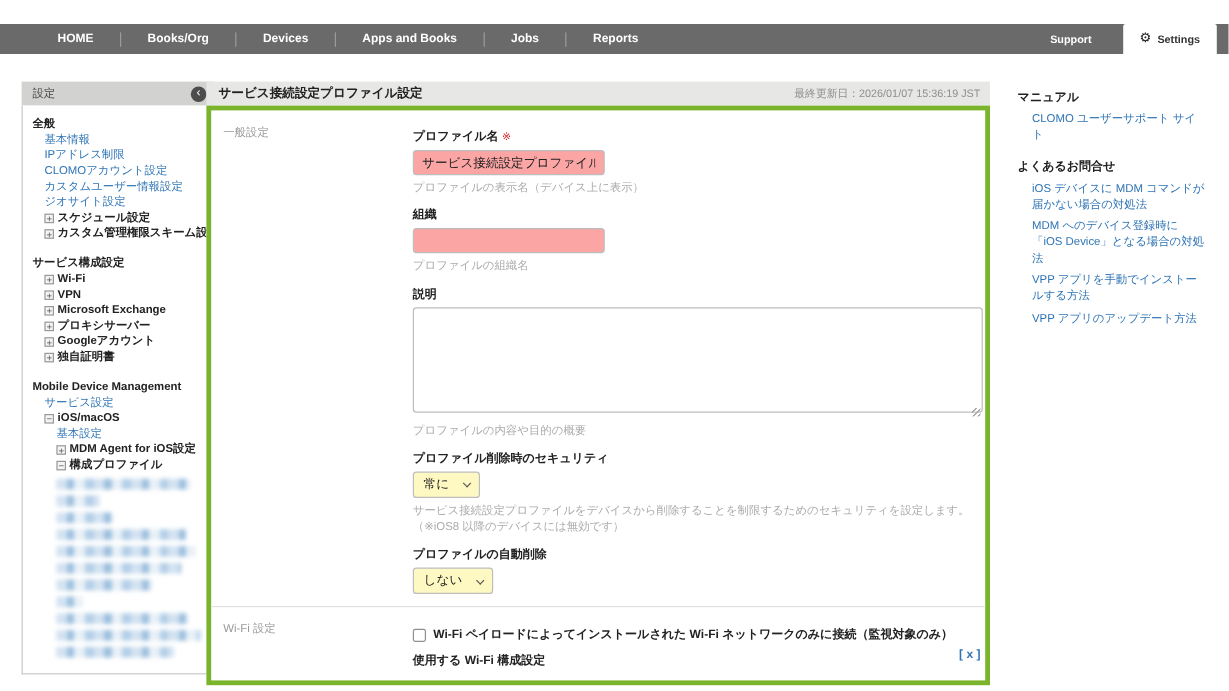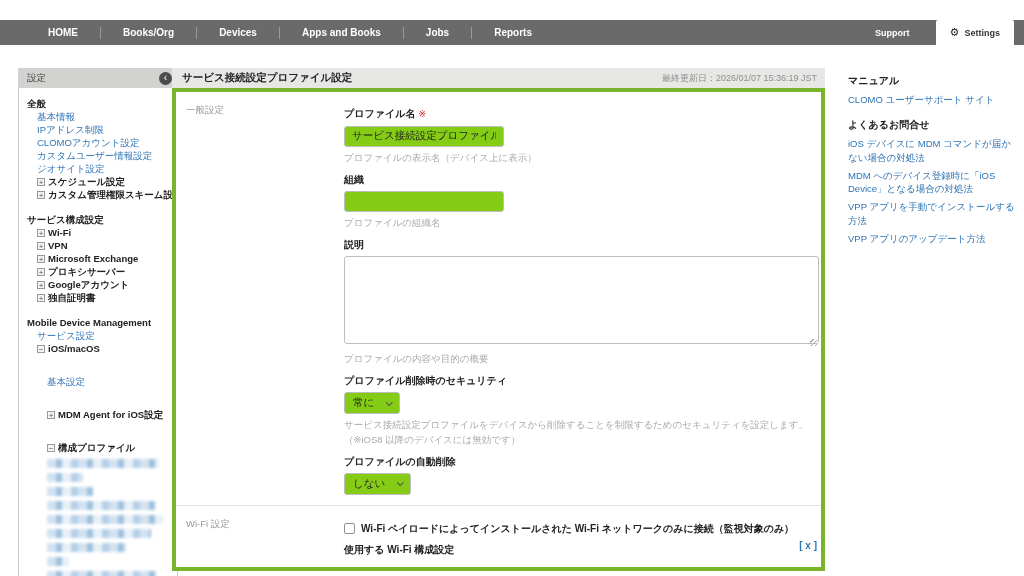--- a/index.html
+++ b/index.html
@@ -23,21 +23,21 @@
   .sidebar { position:absolute; left:18px; top:68px; width:160px; }
   .sb-header { height:20px; background:#d2d2d0; display:flex; align-items:center;
     justify-content:space-between; padding:0 6px 0 9px; font-size:9.5px; color:#444; }
   .sb-circle { width:13px; height:13px; background:#4c4c4c; color:#fff; border-radius:50%;
     font-size:10px; line-height:12px; text-align:center; cursor:pointer; }
   .sb-box { background:#fff; border:1px solid #c9c9c7; border-top:none; min-height:457px; padding:9px 4px 8px 8px; }
   .t-row { font-size:9.5px; line-height:13px; white-space:nowrap; overflow:hidden; }
   .t-sec { color:#222; font-weight:bold; }
   .t-lnk { color:#2e74b5; padding-left:10px; cursor:pointer; }
   .t-br { color:#222; font-weight:bold; padding-left:10px; cursor:pointer; display:flex; align-items:center; gap:3px; }
-  .ind2 { padding-left:20px;margin-top:20px; }
+  .ind2 { padding-left:20px; }
   .exp { display:inline-block; width:8px; height:8px; border:1px solid #999; background:#f4f4f4;
     color:#555; font-size:8px; line-height:7px; text-align:center; font-weight:normal; flex:0 0 auto; }
   .t-gap { height:12px; }
   .redacted { height:9px; border-radius:1px; margin:5px 0 5px 20px;
     background:repeating-linear-gradient(90deg,#d3e2f1 0 9px,#9dc0de 9px 15px,#e8f0f7 15px 24px,#b4cfe7 24px 31px);
     filter:blur(1.6px); }
 
   
   .main { position:absolute; left:172px; top:68px; width:653px; }
   .main-header { height:20px; background:#e7e7e5; display:flex; align-items:center;
@@ -45,41 +45,41 @@
   .main-title { font-size:10.5px; font-weight:bold; color:#222; }
   .main-updated { font-size:9px; color:#8f8f8f; }
   .green-box { border:4px solid #7ab32c; background:#fff; min-height:468px; }
   .section { display:flex; }
   .sec-label { flex:0 0 168px; padding:12px 0 0 10px; font-size:9.5px; color:#999; }
   .sec-fields { flex:1; padding:8px 2px 6px 0; position:relative; }
   .f-label { font-size:10px; font-weight:bold; color:#222; margin:7px 0 4px; }
   .req { color:#cc2222; font-size:9px; margin-left:3px; font-weight:normal; }
   .f-help { font-size:9.5px; color:#ababab; margin:4px 0 8px; line-height:1.5; }
   .tinput { width:160px; height:21px; border:1px solid #bdbdbd; border-radius:3px;
-    padding:2px 7px; font-size:10.5px; color:#222; background:#84cc16;
+    padding:2px 7px; font-size:10.5px; color:#222; background:#fca5a5;
     font-family:"Liberation Sans","DejaVu Sans",sans-serif; }
   .tarea { width:100%; height:88px; border:1px solid #bdbdbd; border-radius:3px;
     resize:none; background:#fff; position:relative; }
   .grip { position:absolute; right:2px; bottom:2px; width:7px; height:7px;
     background:repeating-linear-gradient(135deg,transparent 0 2px,#aaa 2px 3px); }
   .selbox { display:inline-flex; align-items:center; justify-content:flex-start;
     border:1px solid #bdbdbd; border-radius:3px; height:22px; padding:0 8px;
-    font-size:10.5px; color:#222; background:#84cc16; cursor:pointer; }
+    font-size:10.5px; color:#222; background:#fef9c3; cursor:pointer; }
   .chev { width:5px; height:5px; border-right:1.2px solid #555; border-bottom:1.2px solid #555;
     transform:rotate(45deg) translateY(-1px); margin-left:12px; flex:0 0 auto; }
   .wifi-section { border-top:1px solid #e2e2e0; margin-top:4px; }
   .chk-row { display:flex; align-items:center; gap:6px; margin:8px 0 2px; }
   .chk { width:11px; height:11px; border:1px solid #8f8f8f; border-radius:2px; background:#fff; flex:0 0 auto; cursor:pointer; }
   .chk-label { font-size:10px; font-weight:bold; color:#222; }
   .remove-x { position:absolute; right:4px; top:34px; color:#2e74b5; font-size:10px; font-weight:bold; cursor:pointer; }
 
   
   .rightpanel { position:absolute; left:848px; top:74px; width:170px; }
   .rp-header { font-size:10px; font-weight:bold; color:#222; margin:0 0 5px; }
-  .rp-link { font-size:9.5px; color:#2e74b5; line-height:1.4; margin:0 0 5px; cursor:pointer; }
+  .rp-link { font-size:9.5px; color:#2e74b5; line-height:1.4; margin:0 12px 5px; cursor:pointer; }
   .rp-group { margin-bottom:12px; }
 </style>
 </head>
 <body>
 
 <div class="page">
 
   <div class="topnav">
     <div class="nav-left">
       <div class="nav-item">HOME</div>

